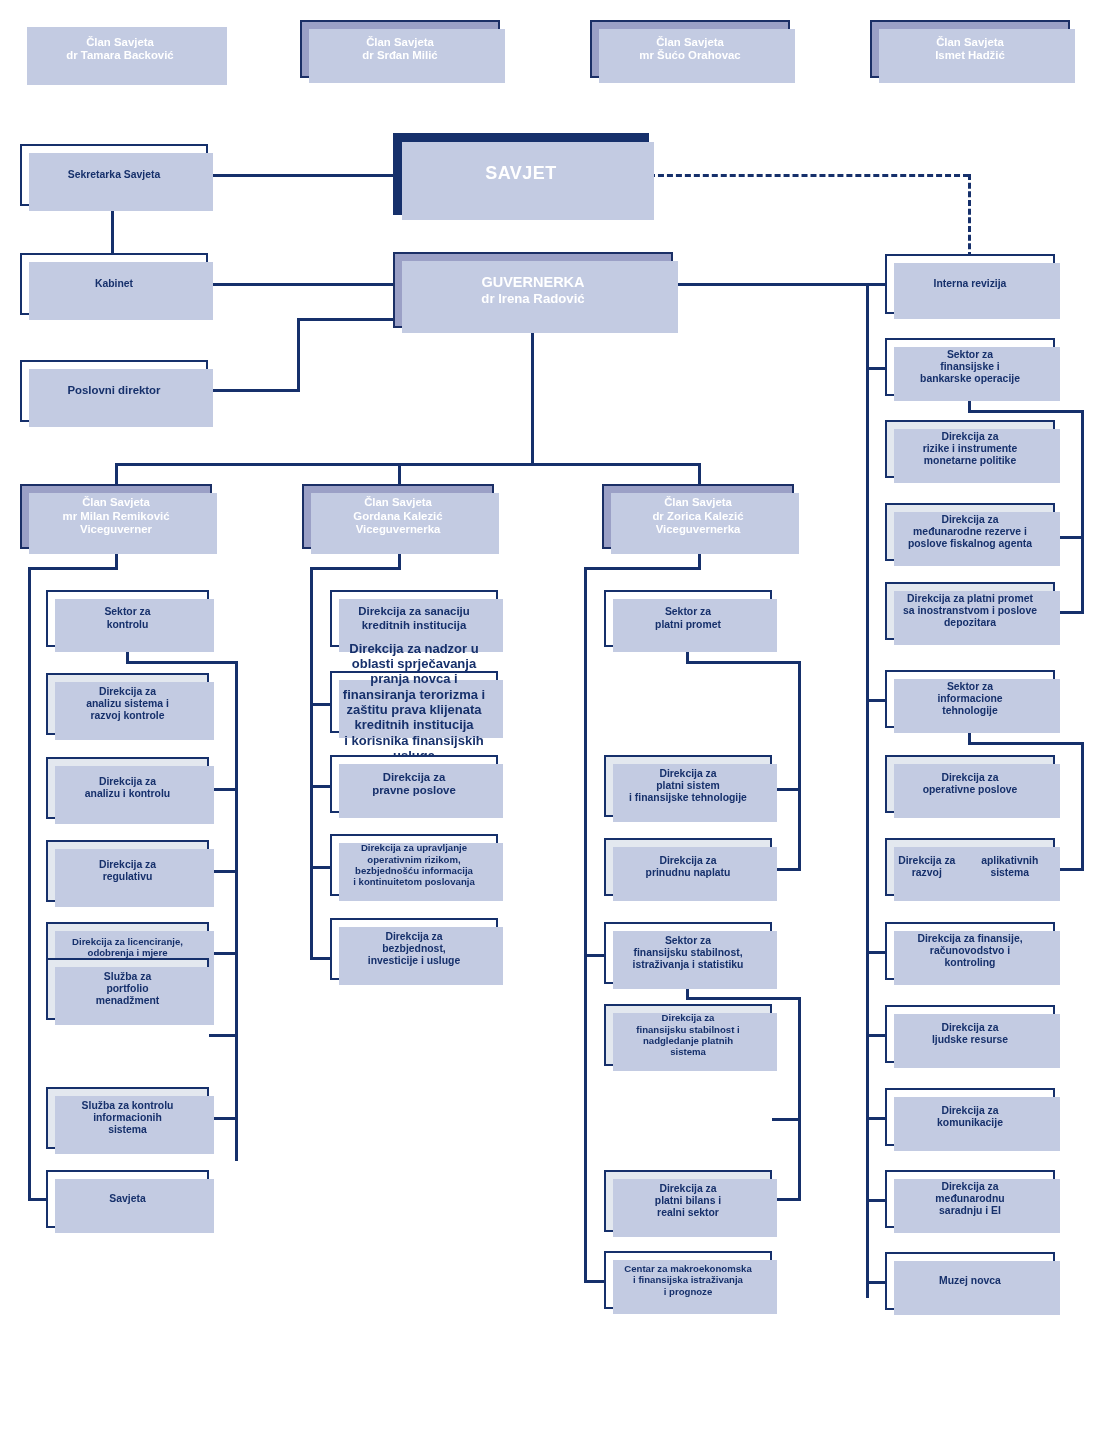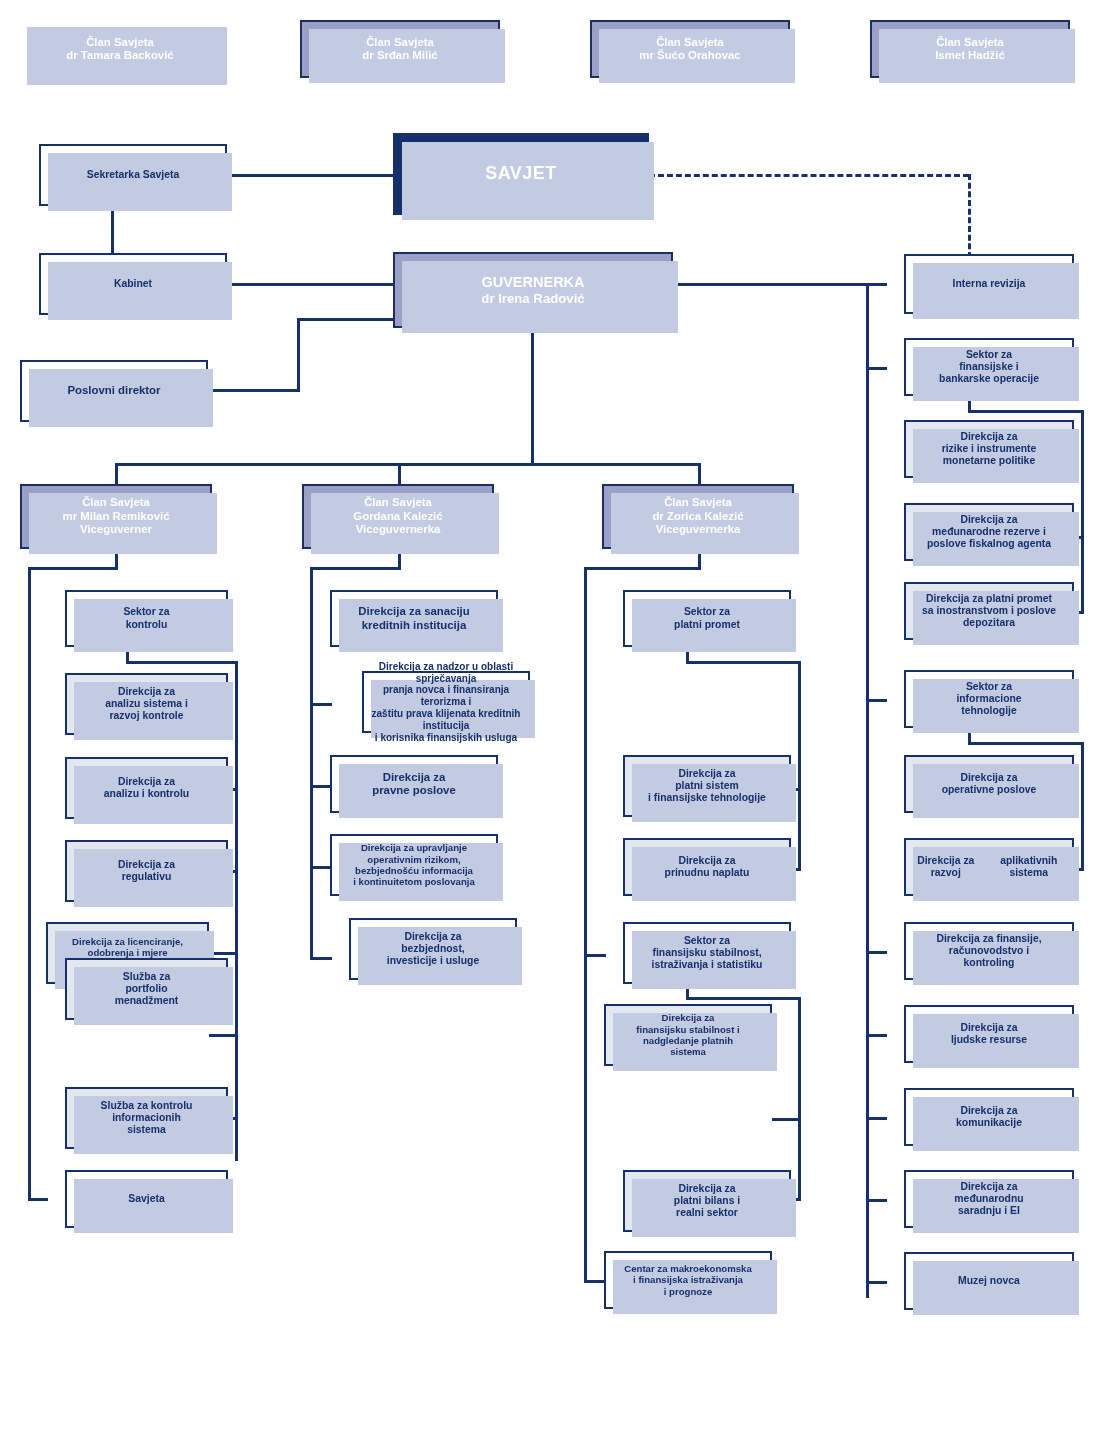--- a/index.html
+++ b/index.html
@@ -21,23 +21,23 @@
   .v-gray{background:#e3e8ef;border:2px solid #16306b;color:#16306b;}
 
   
   .ln{position:absolute;background:#16306b;z-index:1;}
   .ln.h{height:3px;}
   .ln.v{width:3px;}
   .dash{position:absolute;z-index:1;}
   .dash.h{height:0;border-top:3px dashed #16306b;}
   .dash.v{width:0;border-left:3px dashed #16306b;}
 
-  .fs7{font-size:10px;margin-left:32px;}
+  .fs7{font-size:13px;}
   .fs9{font-size:9.6px;}
-  .fs10{font-size:10.4px;margin-left:19px;}
+  .fs10{font-size:10.4px;}
   .fs11{font-size:11.4px;}
   .fs13{font-size:13.2px;}
   .fs24{font-size:18px;letter-spacing:.5px;}
 </style>
 </head>
 <body>
 
 <div id="chart">
 
   <div class="node v-purple fs11" style="left:20px;top:20px;width:200px;height:58px;background:transparent;border:none;flex-direction:column;z-index:5;">

